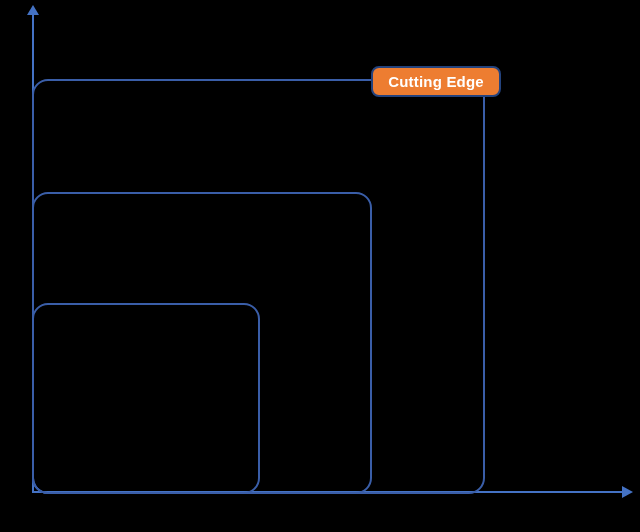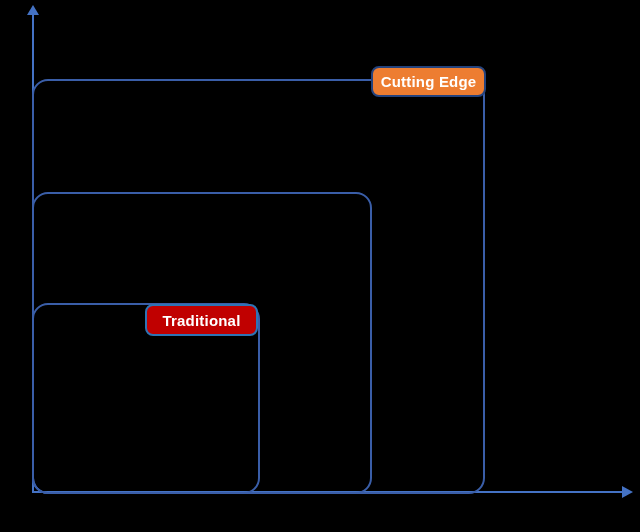--- a/index.html
+++ b/index.html
@@ -51,21 +51,21 @@
     border: 2px solid;
     border-radius: 8px;
     display: flex;
     align-items: center;
     justify-content: center;
     color: #FFFFFF;
     font-weight: bold;
     font-size: 15px;
     letter-spacing: 0.2px;
   }
-  .pill-cutting { left: 371px; top: 66px;  width: 115px; height: 31px; }
+  .pill-cutting { left: 371px; top: 66px;  width: 130px; height: 31px; }
   .pill-innov   { left: 258px; top: 191px; width: 114px; height: 31px; }
   .pill-trad    { left: 145px; top: 304px; width: 113px; height: 32px; }
 </style>
 </head>
 <body>
 
 <div class="canvas" style="background-color: rgb(0, 0, 0);">
 
   <div class="axis-line y-line" style="background-color: rgb(68, 114, 196);"></div>
   <svg class="arrow y-arrow" width="12" height="10">
@@ -79,17 +79,14 @@
 
   <div class="region region-cutting" style="border-color: rgb(58, 94, 168);"></div>
   <div class="region region-innov" style="border-color: rgb(58, 94, 168);"></div>
   <div class="region region-trad" style="border-color: rgb(58, 94, 168);"></div>
 
   <div class="pill pill-cutting" style="background-color: rgb(237, 125, 49); border-color: rgb(36, 67, 126);">
     <span>Cutting Edge</span>
   </div>
 
 
-  <div class="pill pill-trad" style="background-color: rgb(192, 0, 0); border-color: rgb(46, 116, 181);">
-    <span>Traditional</span>
-  </div>
 
 </div>
 
 </body></html>

